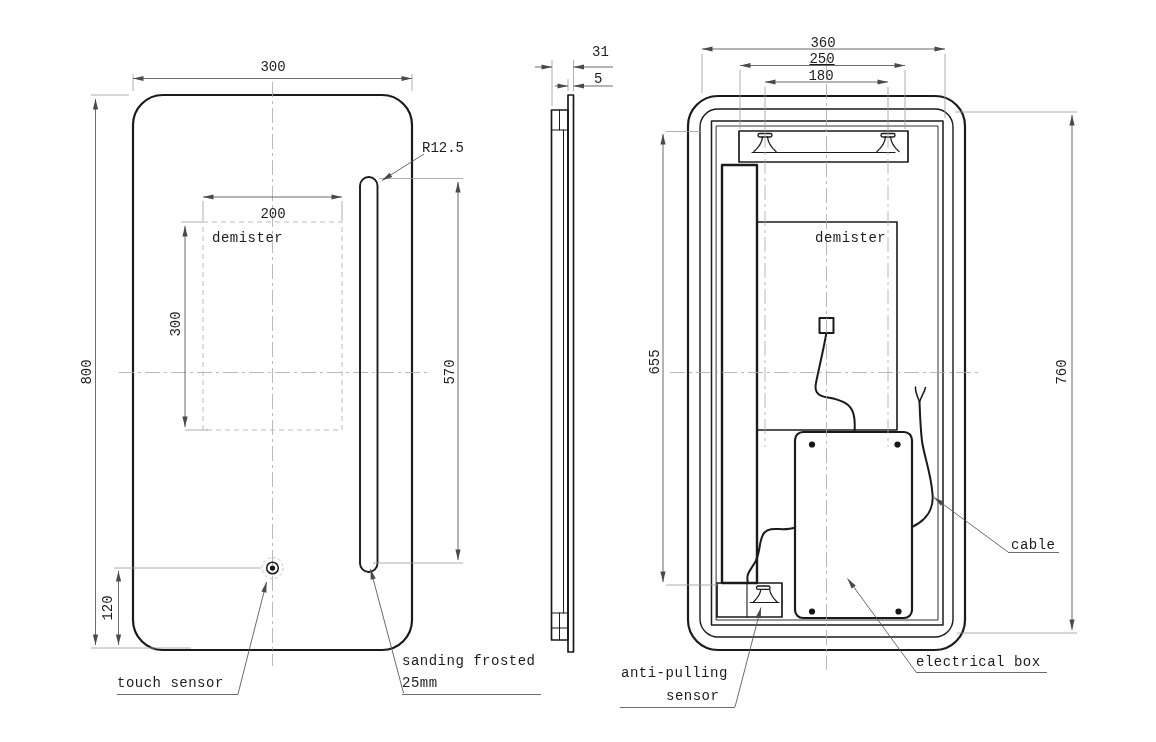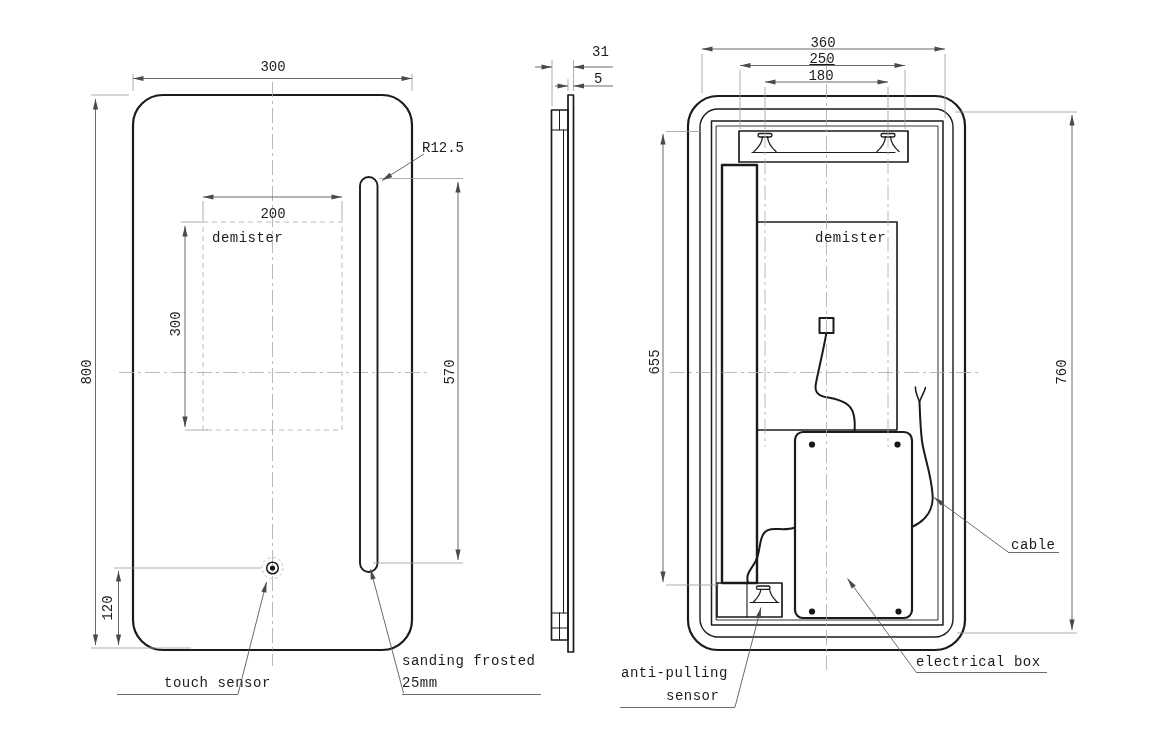--- a/index.html
+++ b/index.html
@@ -157,21 +157,21 @@
   </svg>
 
   <div class="lbl dimt ctr" style="left:250px;top:58px;">300</div>
   <div class="lbl dimt rot" style="left:64px;top:363px;">800</div>
   <div class="lbl dimt rot" style="left:85px;top:599px;">120</div>
   <div class="lbl dimt ctr" style="left:250px;top:181px;margin-top:24px;">200</div>
   <div class="lbl dimt rot" style="left:153px;top:315px;">300</div>
   <div class="lbl dimt rot" style="left:427px;top:363px;">570</div>
   <div class="lbl dimt" style="left:422px;top:139px;">R12.5</div>
   <div class="lbl big" style="left:212px;top:228px;">demister</div>
-  <div class="lbl big" style="left:117px;top:673px;margin-left:47px;">touch sensor</div>
+  <div class="lbl big" style="left:117px;top:673px;">touch sensor</div>
   <div class="lbl big" style="left:402px;top:651px;font-family:Liberation Mono, monospace;">sanding frosted</div>
   <div class="lbl big" style="left:402px;top:673px;">25mm</div>
 
   <div class="lbl dimt" style="left:592px;top:43px;">31</div>
   <div class="lbl dimt" style="left:594px;top:70px;">5</div>
 
   <div class="lbl dimt ctr" style="left:800px;top:34px;">360</div>
   <div class="lbl dimt ctr" style="left:799px;top:50px;text-decoration:underline;">250</div>
   <div class="lbl dimt ctr" style="left:798px;top:67px;">180</div>
   <div class="lbl dimt rot" style="left:632px;top:353px;">655</div>

